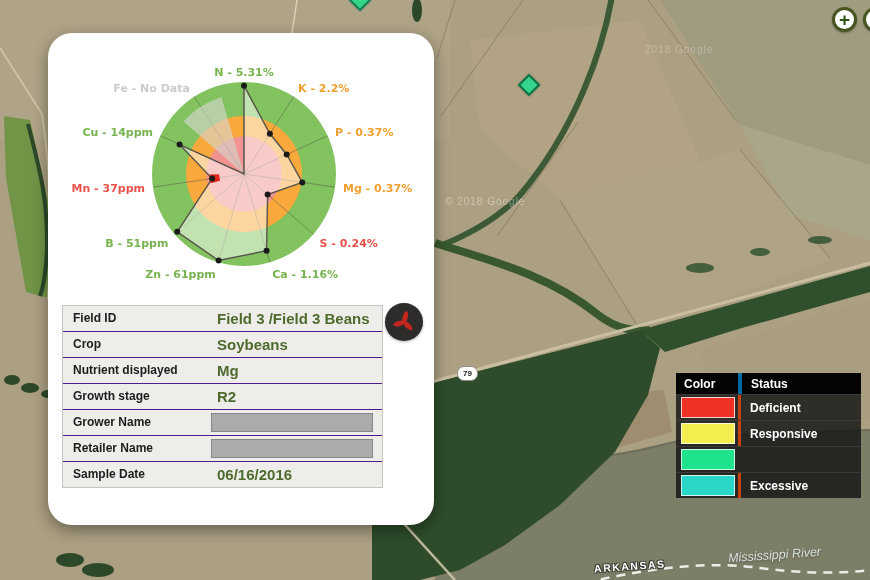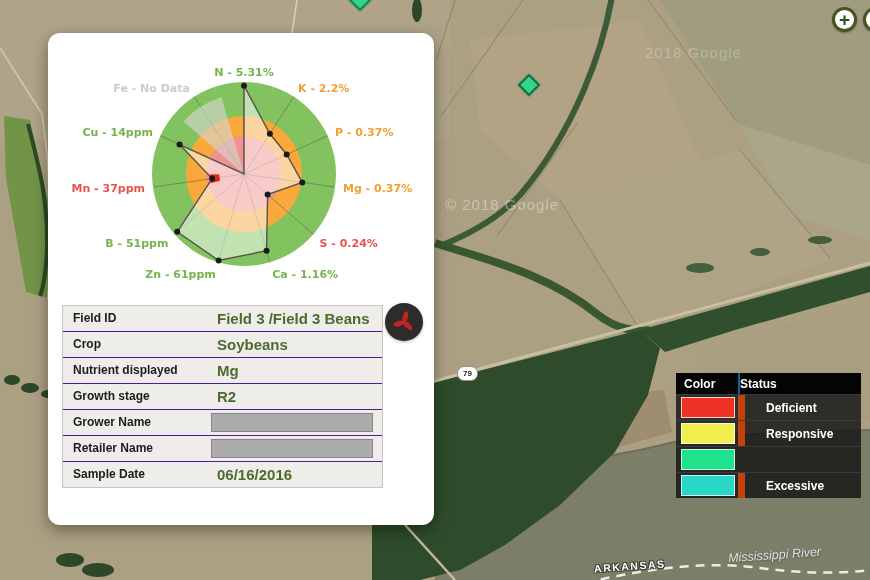--- a/index.html
+++ b/index.html
@@ -2,21 +2,21 @@
 <html><head>
 <meta charset="utf-8">
 <style>
   html,body{margin:0;padding:0;}
   body{width:870px;height:580px;overflow:hidden;position:relative;
        font-family:"Liberation Sans",sans-serif;background:#aca083;}
   #stage{position:absolute;inset:0;width:870px;height:580px;overflow:hidden;}
 
   
   #map-svg{position:absolute;left:0;top:0;}
-  .wm{position:absolute;color:rgba(255,255,255,.38);font-size:15px;letter-spacing:1px;
+  .wm{position:absolute;color:rgba(255,255,255,.38);font-size:10px;letter-spacing:1px;
       pointer-events:none;white-space:nowrap;}
   .wm2{color:rgba(255,255,255,.26);}
   #route-shield{position:absolute;left:457px;top:366px;width:19px;height:13px;background:#fdfdfa;
       border:1px solid #8d8d8a;border-radius:7px;font-size:8px;font-weight:bold;color:#222;
       display:flex;align-items:center;justify-content:center;line-height:1;}
   #state-label{position:absolute;left:594px;top:560px;color:#fff;font-size:10.5px;font-weight:bold;
       letter-spacing:1.5px;transform:rotate(-4deg);white-space:nowrap;
       text-shadow:-1px -1px 0 #3c3c34,1px -1px 0 #3c3c34,-1px 1px 0 #3c3c34,1px 1px 0 #3c3c34;}
   #river-label{position:absolute;left:728px;top:548px;color:#d9e2e2;font-size:12.5px;font-style:italic;
       transform:rotate(-4deg);white-space:nowrap;text-shadow:0 1px 2px rgba(40,40,30,.55);}
@@ -28,31 +28,31 @@
       border:3px solid #46541f;color:#2e5114;font-size:19px;font-weight:bold;display:flex;
       align-items:center;justify-content:center;line-height:1;cursor:pointer;box-sizing:border-box;
       box-shadow:0 1px 2px rgba(0,0,0,.35);}
   #zoom-in{left:832px;top:7px;}
   #zoom-next{left:863px;top:7px;}
 
   
   #legend{position:absolute;left:676px;top:373px;width:185px;color:#fff;font-size:12px;}
   #legend .lg-head{display:flex;background:#040404;height:21px;align-items:center;font-weight:bold;}
   #legend .lg-head .c1{width:62px;padding-left:8px;box-sizing:border-box;}
-  #legend .lg-head .c2{flex:1;border-left:2px solid #0369a1;height:100%;
+  #legend .lg-head .c2{flex:1;padding-left:9px;border-left:4px solid #0369a1;height:100%;
       display:flex;align-items:center;text-align:center;}
   .lg-row{display:flex;background:rgba(20,20,20,.82);height:25px;border-top:1px solid #3a3a3a;}
   .lg-row .c1{width:62px;display:flex;align-items:center;}
   .lg-row .swatch{width:52px;height:19px;margin-left:5px;border:1px solid rgba(255,255,255,.78);}
-  .lg-row .c2{flex:1;display:flex;align-items:center;padding-left:21px;
-      border-left:7px solid #c2410c;font-weight:bold;}
+  .lg-row .c2{flex:1;display:flex;align-items:center;padding-left:9px;
+      border-left:3px solid #c2410c;font-weight:bold;}
 
   
   #card{position:absolute;left:48px;top:33px;width:386px;height:492px;background:#fff;
-      border-radius:12px;box-shadow:0 5px 16px rgba(0,0,0,.4);}
+      border-radius:24px;box-shadow:0 5px 16px rgba(0,0,0,.4);}
   #radar-holder{position:absolute;left:0;top:0;width:386px;height:300px;}
   #details{position:absolute;left:14px;top:272px;width:319px;border:1px solid #c6c5c1;
       background:#eeedea;}
   .d-row{position:relative;height:25px;border-bottom:1px solid #4c1d95;}
   .d-row:last-child{border-bottom:none;}
   .d-label{position:absolute;left:10px;top:0;line-height:25px;font-size:12px;font-weight:bold;color:#1c1c1c;}
   .d-value{position:absolute;left:154px;top:0;line-height:25px;font-size:15px;font-weight:bold;color:#4e6b2d;}
   .d-redacted{position:absolute;left:148px;top:3px;width:160px;height:17px;background:#ababab;
       border:1px solid #868686;}
   #pdf-btn{position:absolute;left:337px;top:270px;width:38px;height:38px;border-radius:50%;

